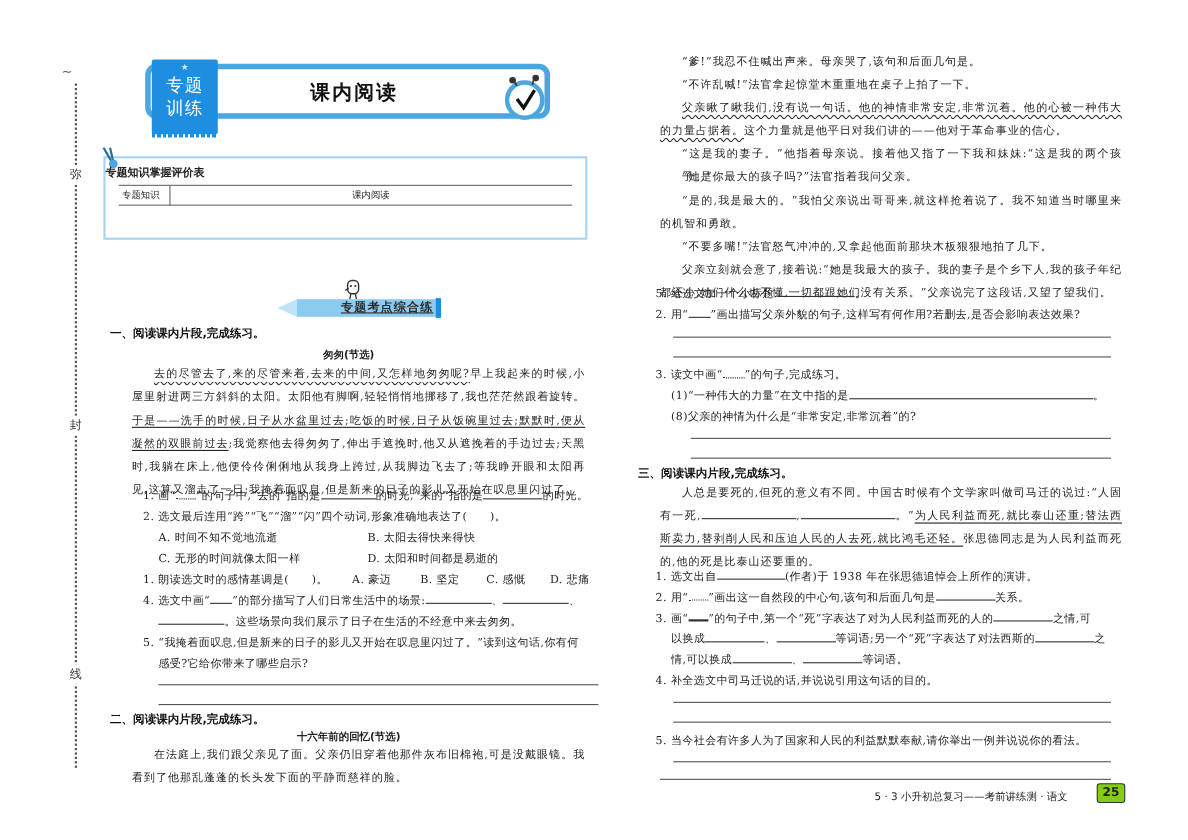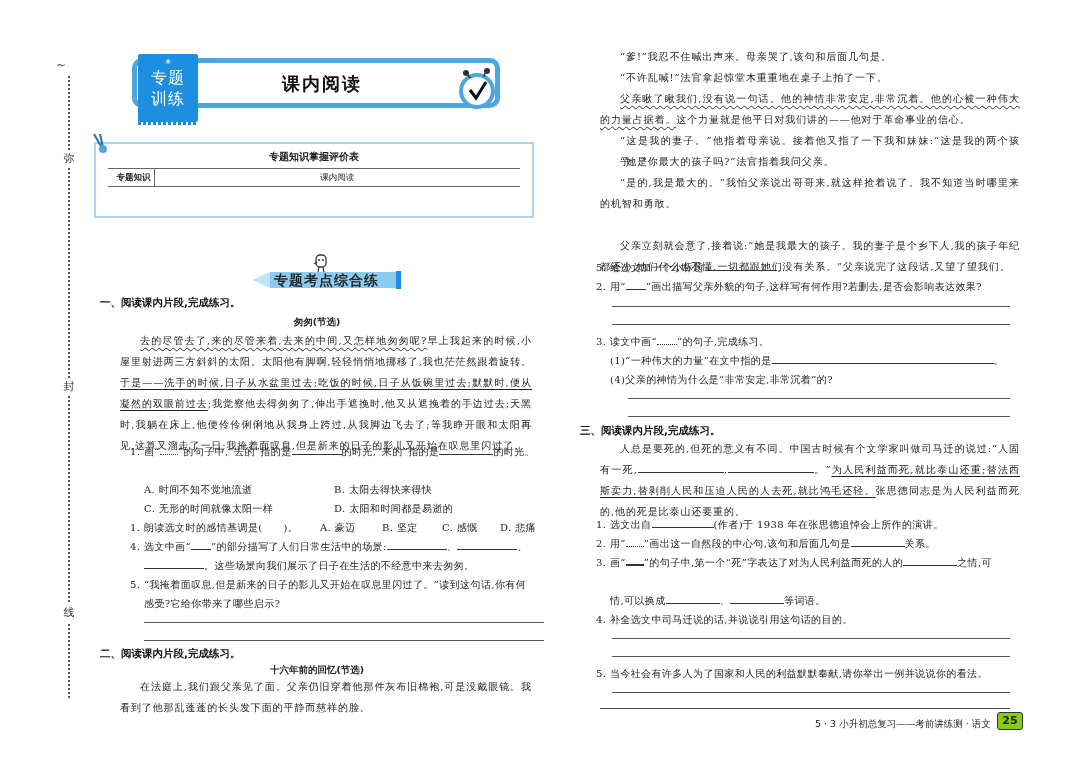--- a/index.html
+++ b/index.html
@@ -22,45 +22,45 @@
   .banner-tag { position: absolute; left: 46px; top: 54px; width: 60px; height: 68px; background: #1e8fe0; color: #fff; border-radius: 2px; text-align: center; }
   .banner-tag .star { font-size: 8px; line-height: 10px; padding-top: 3px; color: #cfe9ff; }
   .banner-tag .tline { font-family: "DejaVu Sans", sans-serif; font-size: 16px; line-height: 21px; letter-spacing: 1px; }
   .banner-tag:after { content: ""; position: absolute; left: 0; right: 0; bottom: -3px; height: 4px; background: repeating-linear-gradient(90deg, #1e8fe0 0 3px, transparent 3px 5px); }
   .banner-title { position: absolute; left: 150px; top: 72px; width: 160px; text-align: center; font-family: "DejaVu Sans", sans-serif; font-weight: bold; font-size: 18px; color: #111; letter-spacing: 2px; }
   .clock { position: absolute; left: 362px; top: 64px; width: 46px; height: 46px; }
 
   
   .eval-box { position: absolute; left: 2px; top: 142px; width: 440px; height: 76px; border: 2px solid #a9d5f0; background: #fff; }
   .eval-box .pin { position: absolute; left: -4px; top: -10px; width: 22px; height: 22px; }
-  .eval-title { position: absolute; left: 0; right: 0; top: 6px; text-align: center; font-family: "DejaVu Sans", sans-serif; font-size: 10px; font-weight: bold; color: #222; }
+  .eval-title { position: absolute; left: 0; right: 0; top: 6px; text-align: left; font-family: "DejaVu Sans", sans-serif; font-size: 10px; font-weight: bold; color: #222; }
   .eval-table { position: absolute; left: 12px; right: 12px; top: 24px; border-collapse: collapse; font-family: "DejaVu Sans", sans-serif; font-size: 8.5px; width: 412px; }
   .eval-table td { border-top: 1.5px solid #666; height: 18px; padding: 0 3px; }
   .eval-table tr:last-child td { border-bottom: 1.5px solid #666; }
-  .eval-table td.lab { width: 46px; font-weight: bold; border-right: 1.2px solid #666; text-align: right; }
+  .eval-table td.lab { width: 46px; font-weight: normal; border-right: 1.2px solid #666; }
   .eval-table td.val { text-align: center; }
 
   
   .pencil-wrap { position: absolute; left: 160px; top: 254px; width: 160px; height: 40px; }
   .pencil { position: absolute; left: 0; top: 16px; width: 150px; height: 20px; }
-  .pencil-label { position: absolute; left: 22px; top: 18px; width: 120px; text-align: left; font-family: "DejaVu Sans", sans-serif; font-size: 14px; font-weight: bold; color: #2b2b2b; letter-spacing: 1px; }
+  .pencil-label { position: absolute; left: 22px; top: 18px; width: 120px; text-align: right; font-family: "DejaVu Sans", sans-serif; font-size: 11px; font-weight: bold; color: #2b2b2b; letter-spacing: 1px; text-decoration: underline; }
   .mascot { position: absolute; left: 58px; top: -2px; width: 22px; height: 22px; }
 
   
   .sec-head { position: absolute; font-family: "DejaVu Sans", sans-serif; font-weight: bold; font-size: 10.5px; color: #111; }
   .passage-title { position: absolute; font-family: "DejaVu Sans", sans-serif; font-weight: bold; font-size: 9.5px; text-align: center; color: #222; }
   .para { position: absolute; font-size: 10px; line-height: 21px; letter-spacing: 0.9px; color: #222; text-align: justify; }
   .para .wavy { text-decoration: underline wavy #333; text-decoration-thickness: 1px; text-underline-offset: 3px; }
   .para .uline { text-decoration: underline; text-underline-offset: 3px; }
   .q { position: absolute; font-size: 10px; line-height: 19px; color: #222; letter-spacing: 0.4px; white-space: nowrap; }
   .blank { display: inline-block; border-bottom: 1px solid #333; height: 12px; vertical-align: baseline; }
   .ans-line { position: absolute; height: 0; border-top: 1.2px solid #555; }
 
   
-  .footer { position: absolute; left: 795px; top: 718px; font-family: "DejaVu Sans", sans-serif; font-size: 9.5px; color: #222; white-space: nowrap; margin-left: 20px; }
+  .footer { position: absolute; left: 795px; top: 718px; font-family: "DejaVu Sans", sans-serif; font-size: 9.5px; color: #222; white-space: nowrap; }
   .pagenum { position: absolute; left: 997px; top: 712px; width: 26px; height: 18px; border: 1.5px solid #333; border-radius: 3px; font-family: "DejaVu Sans", sans-serif; font-weight: bold; font-size: 11px; text-align: center; line-height: 15px; background: #84cc16; }
   .footer-rule { position: absolute; left: 600px; top: 708px; width: 410px; border-top: 1.5px solid #555; }
 </style>
 </head>
 <body>
 
 <div class="binding">
   <span class="curl">~</span>
   <div class="dots"></div>
   <span class="mark" style="top:88px">弥</span>
@@ -122,20 +122,21 @@
 
   <div class="sec-head" style="left:8px;top:296px">一、阅读课内片段,完成练习。</div>
   <div class="passage-title" style="left:0;width:450px;top:316px">匆匆(节选)</div>
   <div class="para" style="left:28px;width:412px;top:330px;text-indent:20px">
     <span class="wavy">去的尽管去了,来的尽管来着,去来的中间,又怎样地匆匆呢?</span><span>早上我起来的时候,小屋里射进两三方斜斜的太阳。太阳他有脚啊,轻轻悄悄地挪移了,我也茫茫然跟着旋转。</span><span class="uline">于是——洗手的时候,日子从水盆里过去;吃饭的时候,日子从饭碗里过去;默默时,便从凝然的双眼前过去</span><span>;我觉察他去得匆匆了,伸出手遮挽时,他又从遮挽着的手边过去;天黑时,我躺在床上,他便伶伶俐俐地从我身上跨过,从我脚边飞去了;等我睁开眼和太阳再见,这算又溜走了一日;我掩着面叹息,但是新来的日子的影儿又开始在叹息里闪过了。</span>
   </div>
 
   <div class="q" style="left:38px;top:442px">
     <span>1. 画“</span><span class="blank" style="width:18px;border-bottom-style:dotted"></span><span>”的句子中,“去的”指的是</span><span class="blank" style="width:50px"></span><span>的时光,“来的”指的是</span><span class="blank" style="width:54px"></span><span>的时光。</span>
   </div>
+  <div class="q" style="left:38px;top:461px">2. 选文最后连用“跨”“飞”“溜”“闪”四个动词,形象准确地表达了(　　)。</div>
   <div class="q" style="left:52px;top:480px">A. 时间不知不觉地流逝</div>
   <div class="q" style="left:242px;top:480px">B. 太阳去得快来得快</div>
   <div class="q" style="left:52px;top:499px">C. 无形的时间就像太阳一样</div>
   <div class="q" style="left:242px;top:499px">D. 太阳和时间都是易逝的</div>
   <div class="q" style="left:38px;top:518px">1. 朗读选文时的感情基调是(　　)。</div>
   <div class="q" style="left:228px;top:518px">A. 豪迈</div>
   <div class="q" style="left:290px;top:518px">B. 坚定</div>
   <div class="q" style="left:350px;top:518px">C. 感慨</div>
   <div class="q" style="left:408px;top:518px">D. 悲痛</div>
 
@@ -157,53 +158,57 @@
 
 <div class="page page-right">
   <div class="para" style="left:40px;width:400px;top:46px;text-indent:0">“爹!”我忍不住喊出声来。母亲哭了,该句和后面几句是。</div>
   <div class="para" style="left:40px;width:400px;top:67px">“不许乱喊!”法官拿起惊堂木重重地在桌子上拍了一下。</div>
   <div class="para" style="left:20px;width:420px;top:88px;text-indent:20px">
     <span class="wavy">父亲瞅了瞅我们,没有说一句话。他的神情非常安定,非常沉着。他的心被一种伟大的力量占据着。</span><span>这个力量就是他平日对我们讲的——他对于革命事业的信心。</span>
   </div>
   <div class="para" style="left:40px;width:400px;top:130px">“这是我的妻子。”他指着母亲说。接着他又指了一下我和妹妹:“这是我的两个孩子。”</div>
   <div class="para" style="left:40px;width:400px;top:151px">“她是你最大的孩子吗?”法官指着我问父亲。</div>
   <div class="para" style="left:20px;width:420px;top:172px;text-indent:20px">“是的,我是最大的。”我怕父亲说出哥哥来,就这样抢着说了。我不知道当时哪里来的机智和勇敢。</div>
+  <div class="para" style="left:40px;width:400px;top:214px">“不要多嘴!”法官怒气冲冲的,又拿起他面前那块木板狠狠地拍了几下。</div>
   <div class="para" style="left:20px;width:420px;top:235px;text-indent:20px">父亲立刻就会意了,接着说:“她是我最大的孩子。我的妻子是个乡下人,我的孩子年纪都还小,她们什么也不懂,一切都跟她们没有关系。”父亲说完了这段话,又望了望我们。</div>
 
   <div class="q" style="left:16px;top:258px">
     <span>5. 给选文加一个小标题:</span><span class="blank" style="width:70px"></span><span>。</span>
   </div>
   <div class="q" style="left:16px;top:277px">
     <span>2. 用“</span><span class="blank" style="width:20px"></span><span>”画出描写父亲外貌的句子,这样写有何作用?若删去,是否会影响表达效果?</span>
   </div>
   <div class="ans-line" style="left:32px;width:398px;top:306px"></div>
   <div class="ans-line" style="left:32px;width:398px;top:324px"></div>
   <div class="q" style="left:16px;top:332px">
     <span>3. 读文中画“</span><span class="blank" style="width:20px;border-bottom-style:dotted"></span><span>”的句子,完成练习。</span>
   </div>
   <div class="q" style="left:30px;top:351px">
     <span>(1)“一种伟大的力量”在文中指的是</span><span class="blank" style="width:222px"></span><span>。</span>
   </div>
-  <div class="q" style="left:30px;top:370px">(4)父亲的神情为什么是“非常安定,非常沉着”的?</div>
+  <div class="q" style="left:30px;top:370px">(8)父亲的神情为什么是“非常安定,非常沉着”的?</div>
   <div class="ans-line" style="left:48px;width:382px;top:398px"></div>
   <div class="ans-line" style="left:48px;width:382px;top:416px"></div>
 
   <div class="sec-head" style="left:0;top:424px">三、阅读课内片段,完成练习。</div>
   <div class="para" style="left:20px;width:420px;top:438px;text-indent:20px">
     <span>人总是要死的,但死的意义有不同。中国古时候有个文学家叫做司马迁的说过:“人固有一死,</span><span class="blank" style="width:86px"></span><span>,</span><span class="blank" style="width:86px"></span><span>。”</span><span class="uline">为人民利益而死,就比泰山还重;替法西斯卖力,替剥削人民和压迫人民的人去死,就比鸿毛还轻。</span><span>张思德同志是为人民利益而死的,他的死是比泰山还要重的。</span>
   </div>
 
   <div class="q" style="left:16px;top:515px">
     <span>1. 选文出自</span><span class="blank" style="width:62px"></span><span>(作者)于 1938 年在张思德追悼会上所作的演讲。</span>
   </div>
   <div class="q" style="left:16px;top:534px">
     <span>2. 用“</span><span class="blank" style="width:18px;border-bottom-style:dotted"></span><span>”画出这一自然段的中心句,该句和后面几句是</span><span class="blank" style="width:54px"></span><span>关系。</span>
   </div>
   <div class="q" style="left:16px;top:553px">
     <span>3. 画“</span><span class="blank" style="width:18px;border-bottom-width:2px"></span><span>”的句子中,第一个“死”字表达了对为人民利益而死的人的</span><span class="blank" style="width:54px"></span><span>之情,可</span>
+  </div>
+  <div class="q" style="left:30px;top:572px">
+    <span>以换成</span><span class="blank" style="width:54px"></span><span>、</span><span class="blank" style="width:54px"></span><span>等词语;另一个“死”字表达了对法西斯的</span><span class="blank" style="width:54px"></span><span>之</span>
   </div>
   <div class="q" style="left:30px;top:591px">
     <span>情,可以换成</span><span class="blank" style="width:54px"></span><span>、</span><span class="blank" style="width:54px"></span><span>等词语。</span>
   </div>
   <div class="q" style="left:16px;top:610px">4. 补全选文中司马迁说的话,并说说引用这句话的目的。</div>
   <div class="ans-line" style="left:32px;width:398px;top:638px"></div>
   <div class="ans-line" style="left:32px;width:398px;top:656px"></div>
   <div class="q" style="left:16px;top:664px">5. 当今社会有许多人为了国家和人民的利益默默奉献,请你举出一例并说说你的看法。</div>
   <div class="ans-line" style="left:32px;width:398px;top:692px"></div>
 </div>

